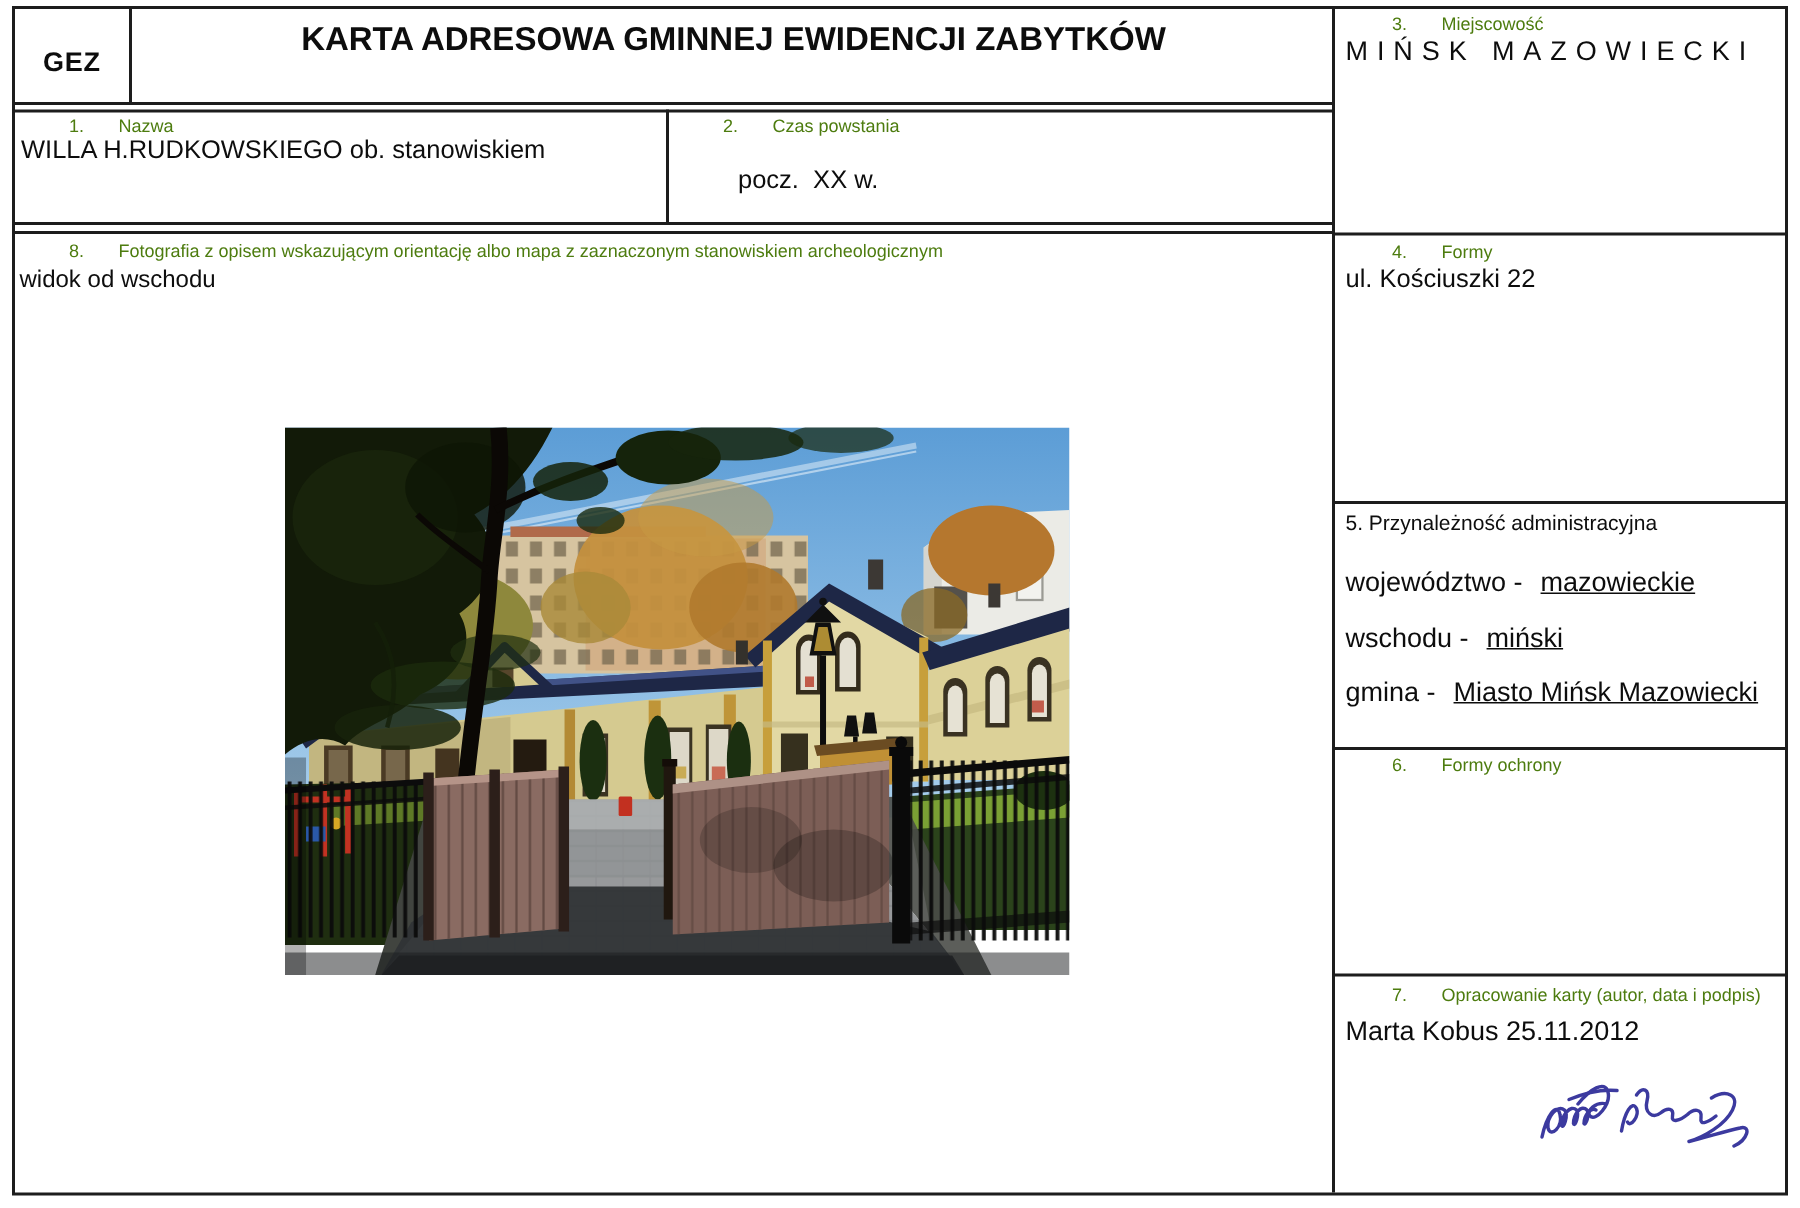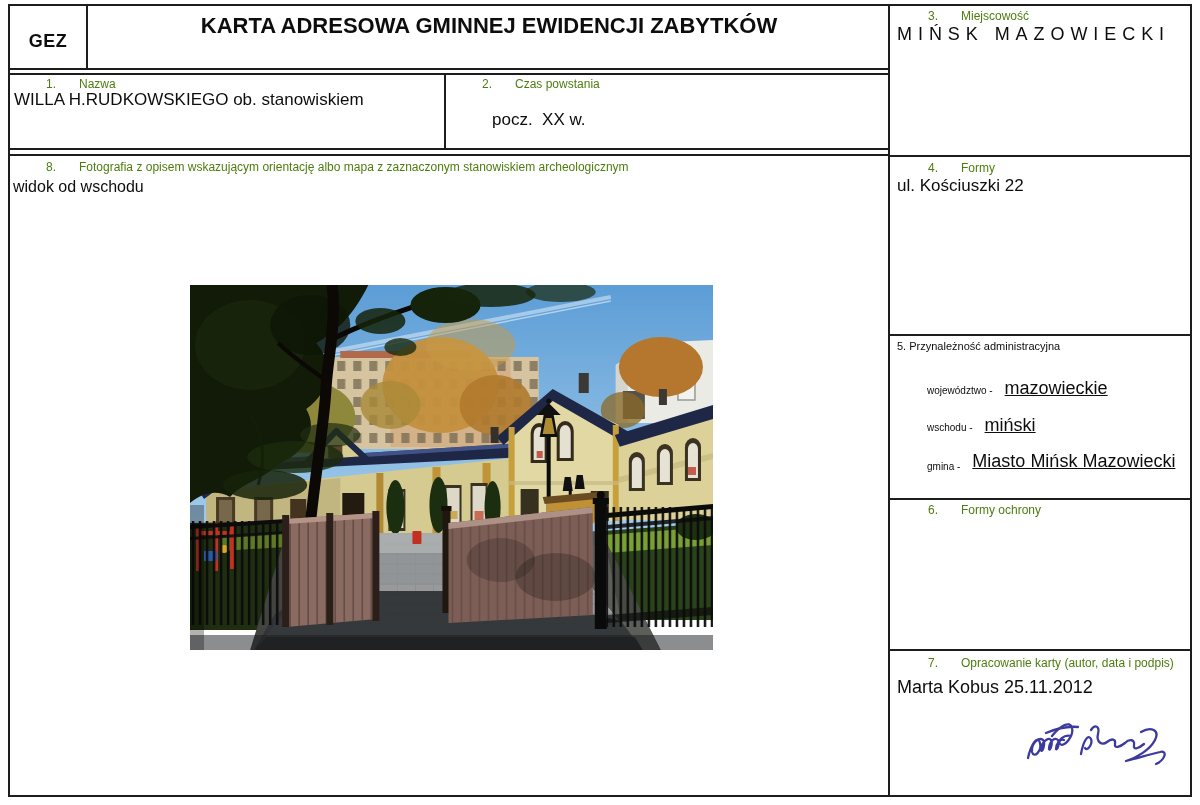--- a/index.html
+++ b/index.html
@@ -29,23 +29,23 @@
   .s1-label{left:46px;top:77px;text-align:center;}
   .s1-value{left:14px;top:90px;font-size:17px;}
   .s2-label{left:482px;top:77px;}
   .s2-value{left:468px;top:110px;font-size:17px;white-space:pre;margin-left:24px;}
   .s8-label{left:46px;top:160px;}
   .s8-caption{left:13px;top:178px;font-size:16px;text-align:center;}
   .s3-label{left:928px;top:9px;}
   .s3-value{left:897px;top:24px;font-size:18px;letter-spacing:.33em;white-space:nowrap;}
   .s4-label{left:928px;top:161px;}
   .s4-value{left:897px;top:176px;font-size:17px;}
-  .s5-label{left:897px;top:340px;font-size:11px;}
+  .s5-label{left:897px;top:340px;font-size:14px;}
   .s5-row{display:flex;align-items:baseline;white-space:nowrap;}
-  .s5-row .rl{font-size:10px;margin-left:30px;}
+  .s5-row .rl{font-size:18px;}
   .s5-row .rv{font-size:18px;margin-left:12px;text-decoration:underline;}
   .s5-r1{left:897px;top:378px;}
   .s5-r2{left:897px;top:415px;}
   .s5-r3{left:897px;top:451px;align-items:flex-end;}
   .s6-label{left:928px;top:503px;}
   .s7-label{left:928px;top:656px;}
   .s7-value{left:897px;top:677px;font-size:18px;}
   .photo{left:190px;top:285px;width:523px;height:365px;}
   .photo svg{display:block;width:100%;height:100%;}
   .sig{left:1008px;top:700px;width:180px;height:80px;}

